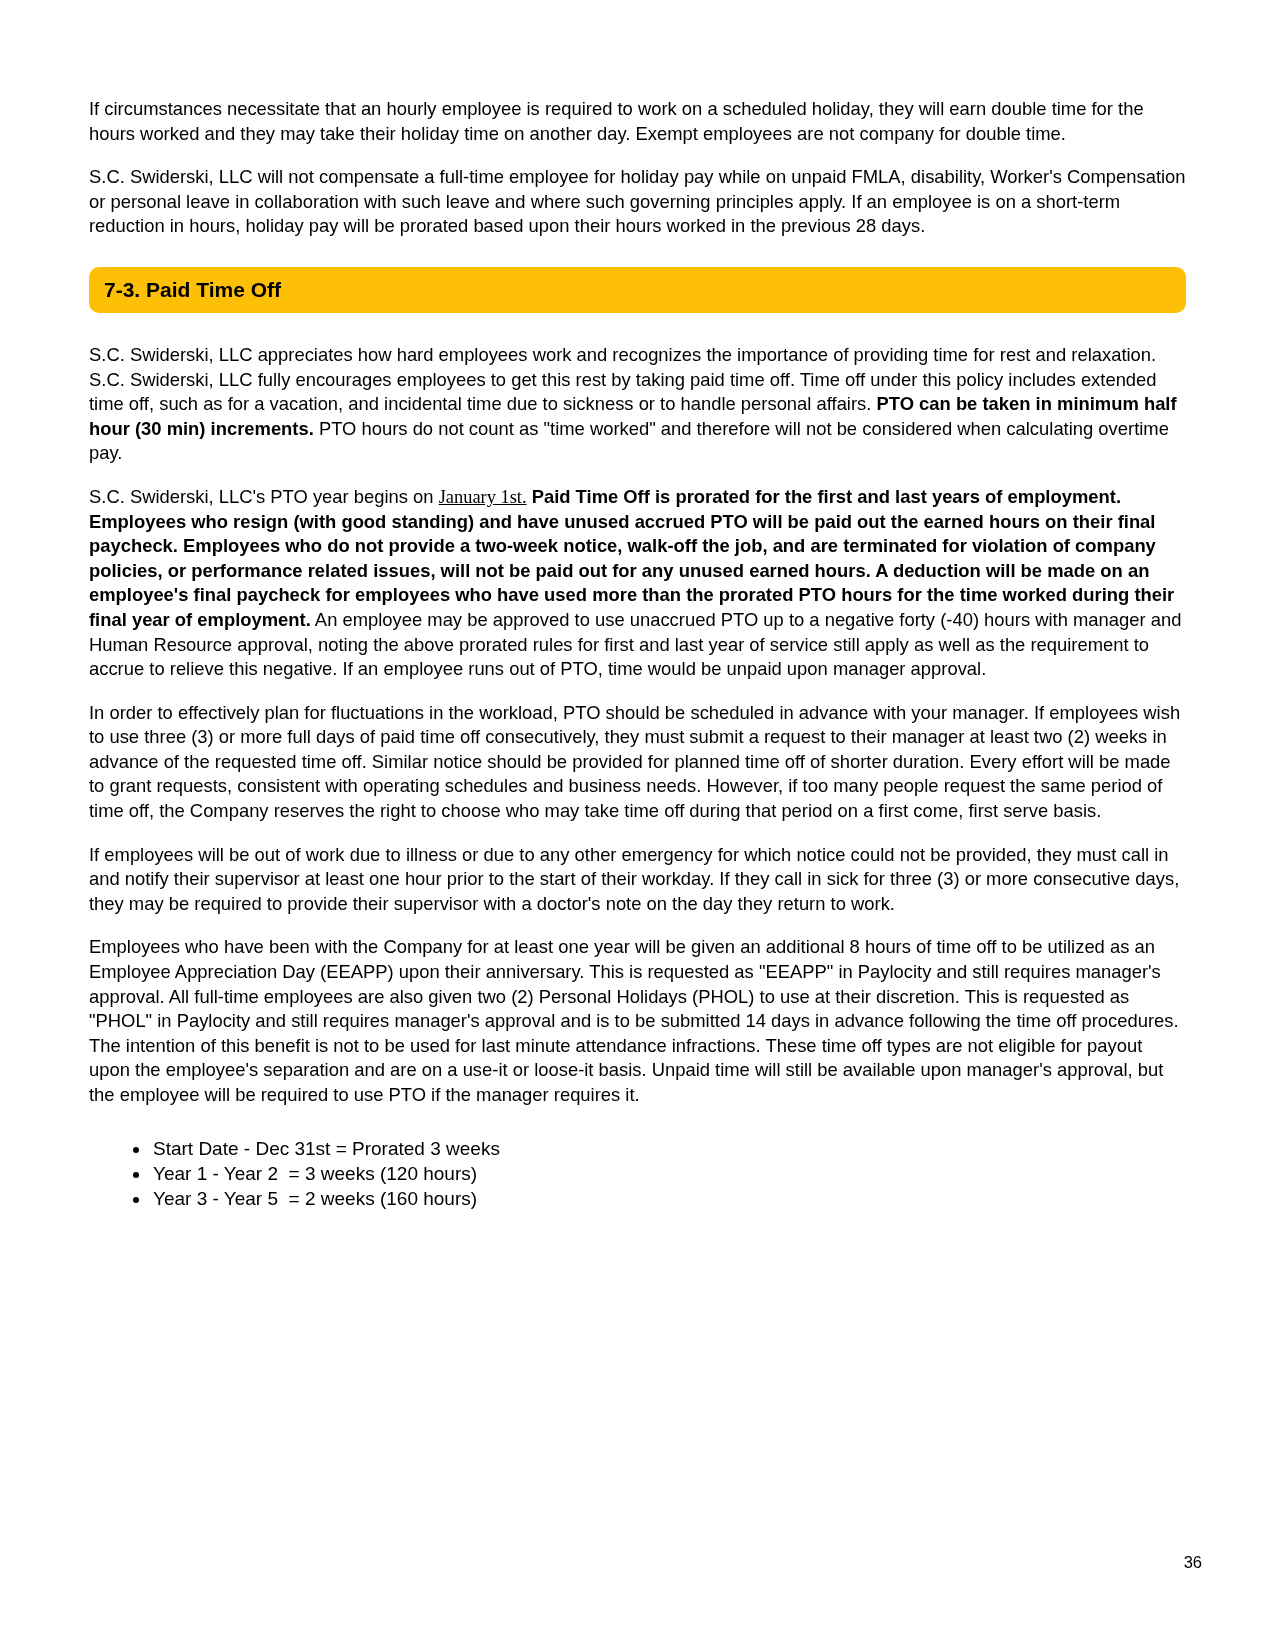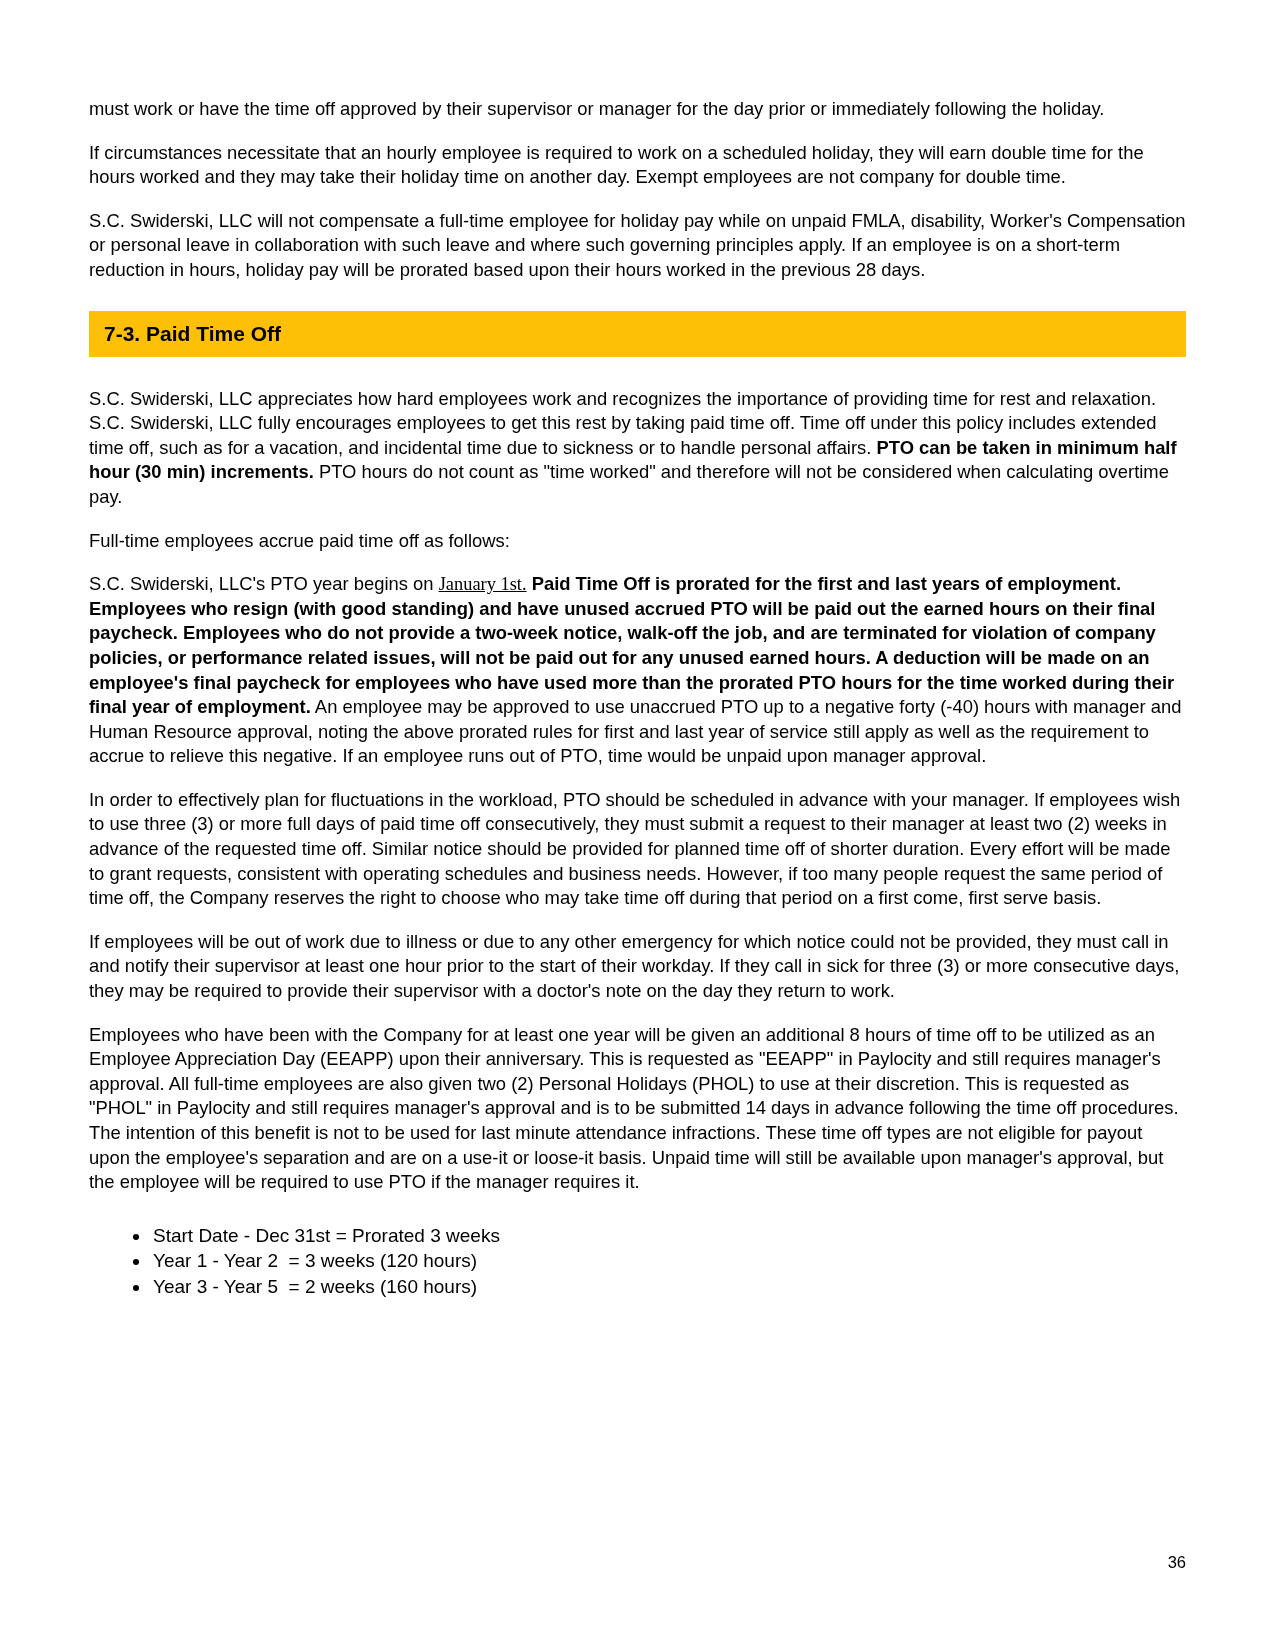--- a/index.html
+++ b/index.html
@@ -25,59 +25,58 @@
   }
   .bold { font-weight: bold; }
   .underline { text-decoration: underline; font-family: Liberation Serif, serif; }
   .section-header {
     margin: 28px 0 30px 0;
     padding: 10px 15px 10px 15px;
     font-size: 21px;
     font-weight: bold;
     line-height: 26px;
     color: #000000;
+    border-radius: 10px;
   }
   ul.pto-list {
     margin: 28px 0 0 0;
     padding-left: 62px;
     list-style: disc;
   }
   ul.pto-list li {
     font-size: 19px;
     line-height: 25.4px;
     padding-left: 2px;
   }
   ul.pto-list li span { white-space: pre-wrap; }
   .page-number {
     position: absolute;
     top: 1552px;
-    right: 89px;
+    right: 73px;
     font-size: 16.5px;
     line-height: 20px;
   }
 </style>
 </head>
 <body>
 
 <div class="page">
   <div class="content">
 
-    <p class="para"><span>must work or have the time off approved by their supervisor or manager for the day prior or immediately following the holiday.</span></p>
 
     <p class="para"><span>If circumstances necessitate that an hourly employee is required to work on a scheduled holiday, they will earn double time for the hours worked and they may take their holiday time on another day. Exempt employees are not company for double time.</span></p>
 
     <p class="para"><span>S.C. Swiderski, LLC will not compensate a full-time employee for holiday pay while on unpaid FMLA, disability, Worker's Compensation or personal leave in collaboration with such leave and where such governing principles apply. If an employee is on a short-term reduction in hours, holiday pay will be prorated based upon their hours worked in the previous 28 days.</span></p>
 
     <div class="section-header" style="background: rgb(253, 192, 6);">
       <span>7-3. Paid Time Off</span>
     </div>
 
     <p class="para"><span>S.C. Swiderski, LLC appreciates how hard employees work and recognizes the importance of providing time for rest and relaxation. S.C. Swiderski, LLC fully encourages employees to get this rest by taking paid time off. Time off under this policy includes extended time off, such as for a vacation, and incidental time due to sickness or to handle personal affairs. </span><span class="bold">PTO can be taken in minimum half hour (30 min) increments.</span><span> PTO hours do not count as "time worked" and therefore will not be considered when calculating overtime pay.</span></p>
 
-    <p class="para"><span>Full-time employees accrue paid time off as follows:</span></p>
 
     <p class="para"><span>S.C. Swiderski, LLC's PTO year begins on </span><span class="underline">January 1st.</span><span> </span><span class="bold">Paid Time Off is prorated for the first and last years of employment. Employees who resign (with good standing) and have unused accrued PTO will be paid out the earned hours on their final paycheck. Employees who do not provide a two-week notice, walk-off the job, and are terminated for violation of company policies, or performance related issues, will not be paid out for any unused earned hours. A deduction will be made on an employee's final paycheck for employees who have used more than the prorated PTO hours for the time worked during their final year of employment.</span><span> An employee may be approved to use unaccrued PTO up to a negative forty (-40) hours with manager and Human Resource approval, noting the above prorated rules for first and last year of service still apply as well as the requirement to accrue to relieve this negative. If an employee runs out of PTO, time would be unpaid upon manager approval.</span></p>
 
     <p class="para"><span>In order to effectively plan for fluctuations in the workload, PTO should be scheduled in advance with your manager. If employees wish to use three (3) or more full days of paid time off consecutively, they must submit a request to their manager at least two (2) weeks in advance of the requested time off. Similar notice should be provided for planned time off of shorter duration. Every effort will be made to grant requests, consistent with operating schedules and business needs. However, if too many people request the same period of time off, the Company reserves the right to choose who may take time off during that period on a first come, first serve basis.</span></p>
 
     <p class="para"><span>If employees will be out of work due to illness or due to any other emergency for which notice could not be provided, they must call in and notify their supervisor at least one hour prior to the start of their workday. If they call in sick for three (3) or more consecutive days, they may be required to provide their supervisor with a doctor's note on the day they return to work.</span></p>
 
     <p class="para"><span>Employees who have been with the Company for at least one year will be given an additional 8 hours of time off to be utilized as an Employee Appreciation Day (EEAPP) upon their anniversary. This is requested as "EEAPP" in Paylocity and still requires manager's approval. All full-time employees are also given two (2) Personal Holidays (PHOL) to use at their discretion. This is requested as "PHOL" in Paylocity and still requires manager's approval and is to be submitted 14 days in advance following the time off procedures. The intention of this benefit is not to be used for last minute attendance infractions. These time off types are not eligible for payout upon the employee's separation and are on a use-it or loose-it basis. Unpaid time will still be available upon manager's approval, but the employee will be required to use PTO if the manager requires it.</span></p>
 
 

